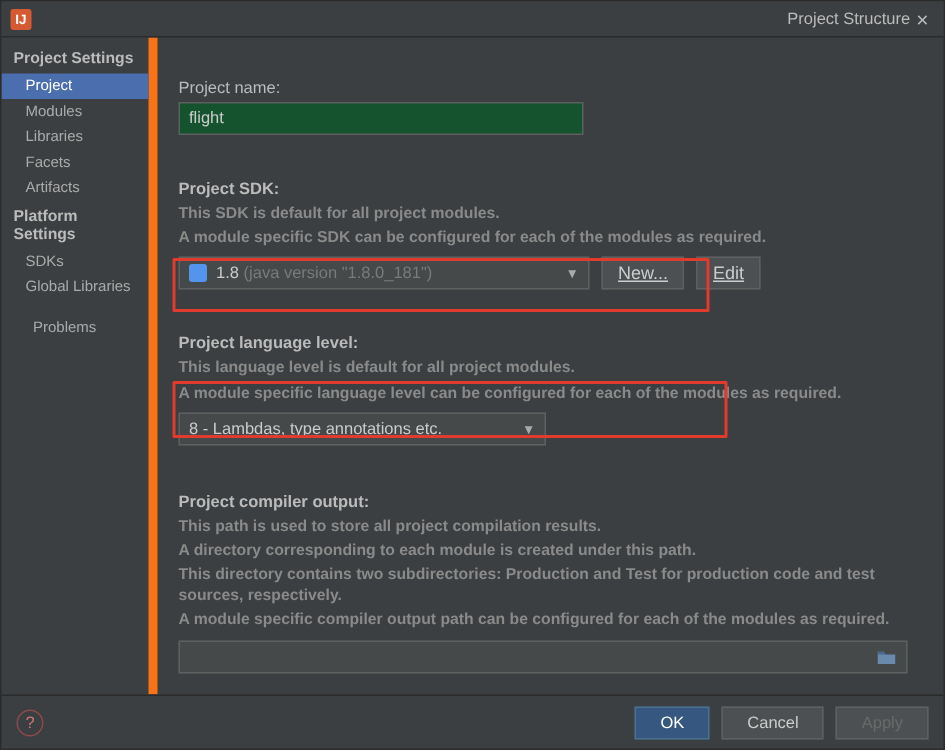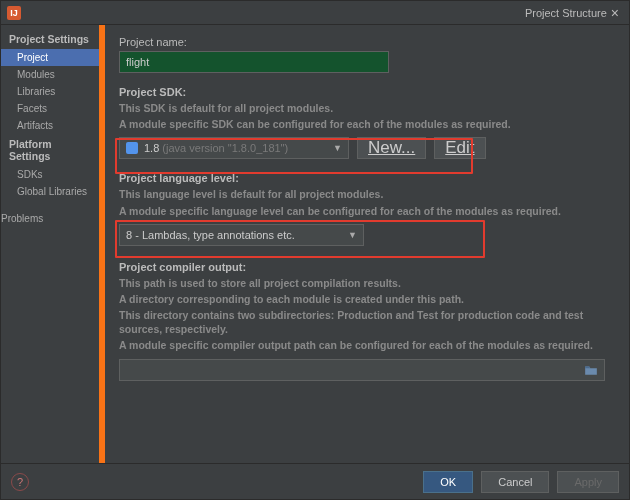--- a/index.html
+++ b/index.html
@@ -30,42 +30,42 @@
   .sidebar .section-header {
     color: #bbbbbb; font-weight: bold; font-size: 10.5px;
     padding: 4px 8px 4px 8px;
   }
   .sidebar .item {
     padding: 3px 8px 3px 16px; color: #aaaaaa; cursor: pointer;
     font-size: 10px;
   }
   .sidebar .item.selected { background: #4b6eaf; color: #ffffff; }
   .content { flex: 1; padding: 8px 14px; overflow: auto; position: relative; }
-  .field-label { color: #bbbbbb; font-size: 11px; margin-top: 3px; margin-bottom: 3px; }
+  .field-label { color: #bbbbbb; font-size: 11px; margin-top: 20px; margin-bottom: 3px; }
   .field-label.bold { font-weight: bold; }
   .textbox {
     width: 270px; height: 22px; background: #14532d; border: 1px solid #5e6060;
     color: #cccccc; padding: 0 6px; font-size: 11px;
   }
   .desc { color: #8a8a8a; font-size: 10.5px; line-height: 1.35; margin-top: 2px; font-weight: bold; }
   .row { display: flex; align-items: center; gap: 8px; }
   .combobox {
     height: 22px; background: #45494a; border: 1px solid #5e6060;
     color: #cccccc; display: flex; align-items: center; padding: 0 6px;
     font-size: 11px; position: relative;
   }
   .combobox .chev { margin-left: auto; color: #aaaaaa; font-size: 9px; }
   .combobox .sdkicon {
     width: 12px; height: 12px; background: #5394ec; border-radius: 2px;
     margin-right: 6px; display: inline-block;
   }
   .dim { color: #7a7a7a; }
   .btn-small {
     height: 22px; background: #4c5052; border: 1px solid #5e6060; color: #cccccc;
-    padding: 0 10px; font-size: 17px; display: inline-flex; align-items: center;
+    padding: 0 10px; font-size: 12px; display: inline-flex; align-items: center;
     text-decoration: underline; cursor: pointer;
   }
   .hl-box {
     border: 2px solid #e23b2e; border-radius: 1px; position: absolute;
     pointer-events: none;
   }
   .compiler-path {
     width: 486px; height: 22px; background: #45494a; border: 1px solid #5e6060;
     display: flex; align-items: center; padding: 0 4px; margin-top: 6px;
   }
@@ -110,36 +110,36 @@
       <div class="section-header">Project Settings</div>
       <div class="item selected">Project</div>
       <div class="item">Modules</div>
       <div class="item">Libraries</div>
       <div class="item">Facets</div>
       <div class="item">Artifacts</div>
       <div class="section-header">Platform Settings</div>
       <div class="item">SDKs</div>
       <div class="item">Global Libraries</div>
       <div style="height:10px"></div>
-      <div class="item" style="padding-left:0">Problems</div>
+      <div class="item" style="padding-left:21px">Problems</div>
     </div>
 
     <div class="content">
 
       <div class="field-label">Project name:</div>
       <input class="textbox" type="text" value="flight" style="">
 
       <div style="height:10px"></div>
 
       <div class="section-block">
         <div class="field-label bold">Project SDK:</div>
         <div class="desc">This SDK is default for all project modules.</div>
         <div class="desc">A module specific SDK can be configured for each of the modules as required.</div>
         <div class="row" style="margin-top:6px">
-          <div class="combobox" style="width:230px">
+          <div class="combobox" style="width:274px">
             <span class="sdkicon"></span>
             <span>1.8</span>
             <span>&nbsp;</span>
             <span class="dim">(java version "1.8.0_181")</span>
             <span class="chev">▼</span>
           </div>
           <div class="btn-small">New...</div>
           <div class="btn-small">Edit</div>
         </div>
 

